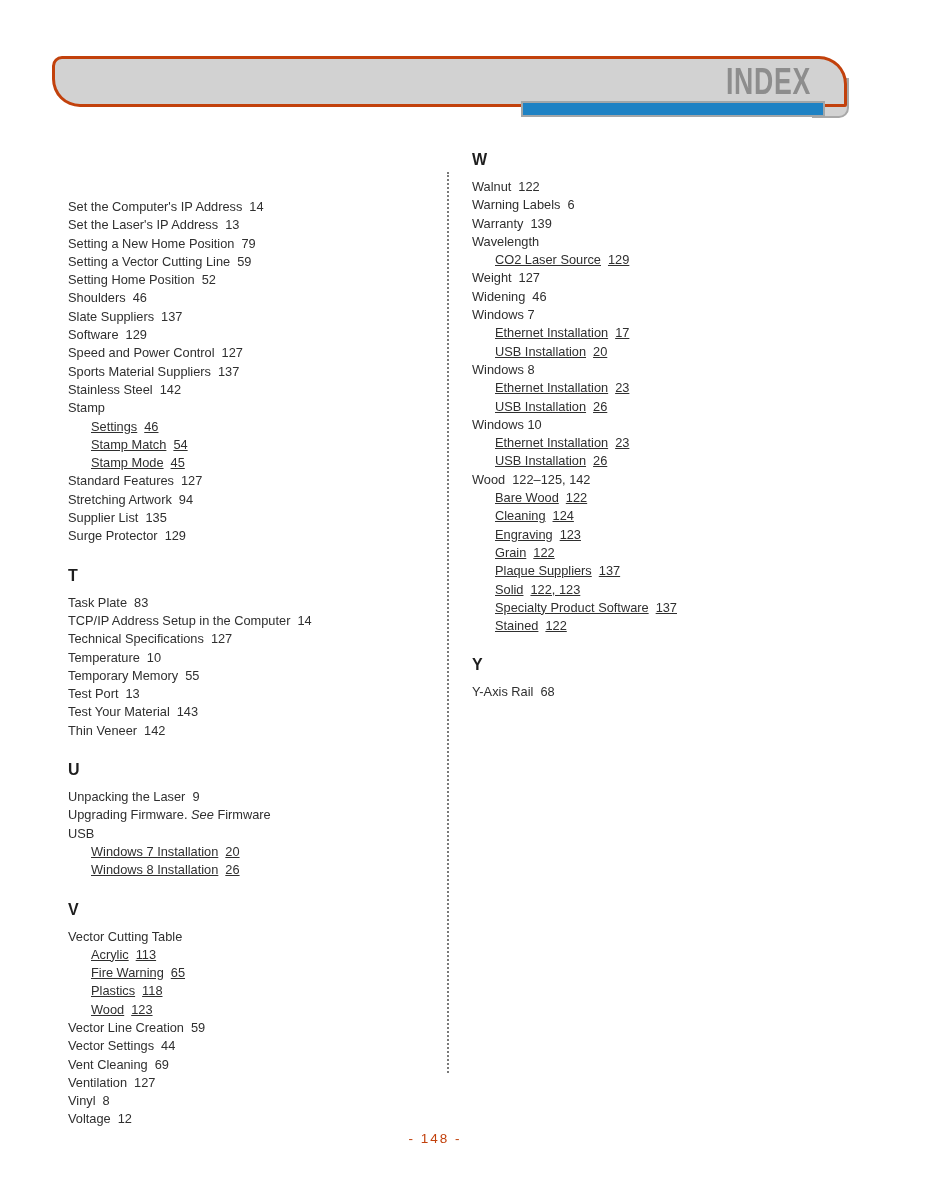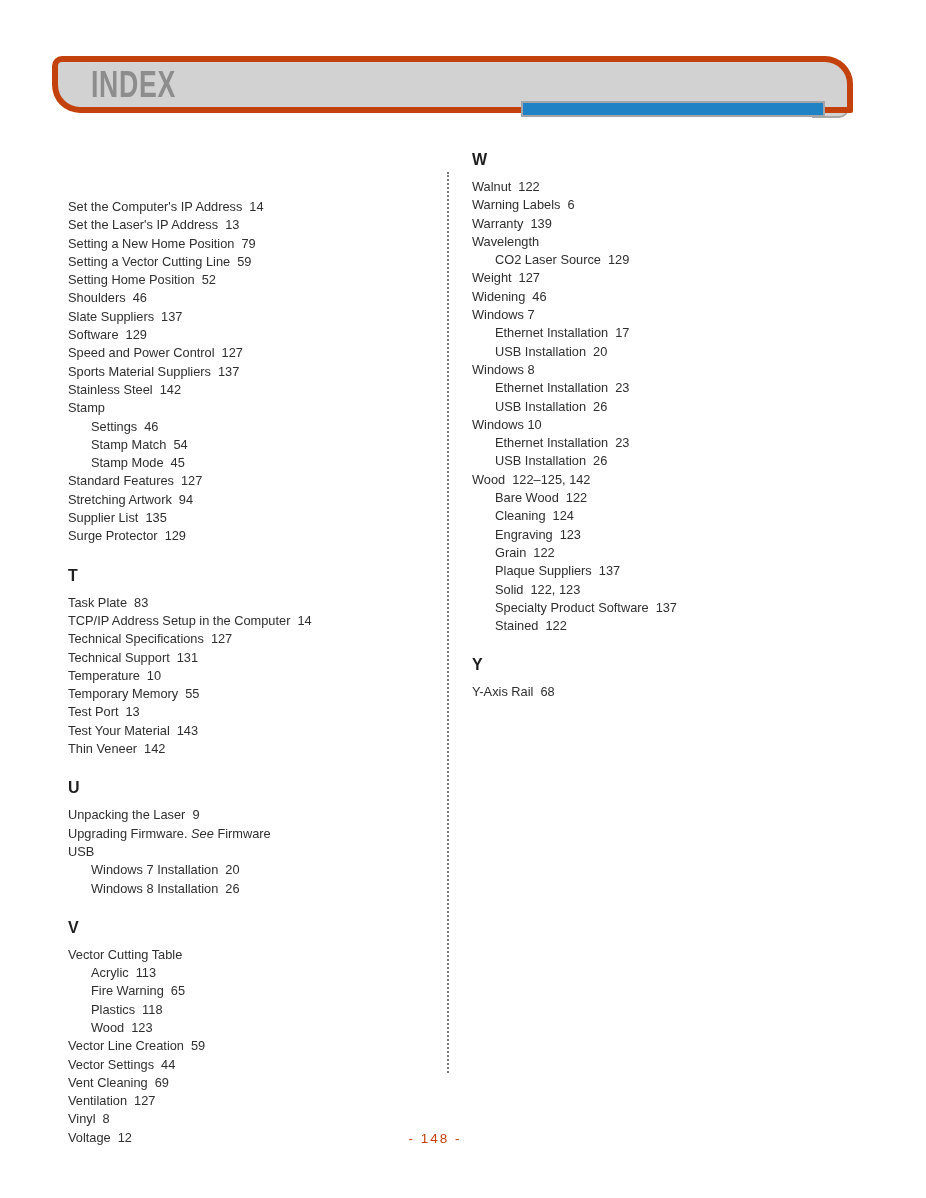--- a/index.html
+++ b/index.html
@@ -7,23 +7,23 @@
     position:relative;width:926px;height:1198px;background:#ffffff;overflow:hidden;
     font-family:"Liberation Sans","DejaVu Sans",sans-serif;color:#2f2f2f;
   }
   
   .header-tab{
     position:absolute;left:812px;top:78px;width:33px;height:36px;
     background:#d2d2d2;border:2px solid #a8a8a8;border-radius:0 0 10px 0;z-index:1;
   }
   .header-box{
     position:absolute;left:52px;top:56px;width:789px;height:45px;
-    background:#d2d2d2;border:6px solid #c2410c;
+    background:#d2d2d2;border:3px solid #c2410c;
     border-radius:10px 28px 2px 28px;
-    display:flex;align-items:center;z-index:2;
+    display:flex;align-items:center;z-index:2;justify-content:flex-end;
   }
   .header-title{
     display:inline-block;margin-left:33px;
     font-size:37px;font-weight:bold;letter-spacing:1px;color:#8d8d8d;
     transform:scaleX(0.72);transform-origin:left center;white-space:nowrap;
   }
   .header-accent{
     position:absolute;left:521px;top:101px;width:300px;height:12px;
     border:2px solid #a2a6a8;z-index:3;
   }
@@ -33,21 +33,21 @@
   .col-right{left:472px;width:380px;}
   .divider{
     position:absolute;left:447px;top:172px;height:901px;width:0;
     border-left:2px dotted #7a7a7a;
   }
   .section + .section{margin-top:20px;}
   .letter{
     font-size:16px;font-weight:bold;line-height:20px;color:#1e1e1e;margin-bottom:8px;
   }
   .entry{font-size:12.8px;line-height:18.3px;white-space:nowrap;}
-  .entry.indent{padding-left:23px;}
+  .entry.indent{padding-left:23px;text-decoration:underline;}
   .pages{margin-left:7px;}
   
   .footer{
     position:absolute;left:0;top:1131px;width:870px;text-align:center;
     font-size:13.5px;letter-spacing:2px;color:#c2410c;
   }
 </style>
 </head>
 <body>
 
@@ -79,21 +79,20 @@
         <div class="entry"><span class="label">Standard Features</span><span class="pages">127</span></div>
         <div class="entry"><span class="label">Stretching Artwork</span><span class="pages">94</span></div>
         <div class="entry"><span class="label">Supplier List</span><span class="pages">135</span></div>
         <div class="entry"><span class="label">Surge Protector</span><span class="pages">129</span></div>
       </div>
       <div class="section">
         <div class="letter">T</div>
         <div class="entry"><span class="label">Task Plate</span><span class="pages">83</span></div>
         <div class="entry"><span class="label">TCP/IP Address Setup in the Computer</span><span class="pages">14</span></div>
         <div class="entry"><span class="label">Technical Specifications</span><span class="pages">127</span></div>
-        <div class="entry"><span class="label">Technical Support</span><span class="pages">131</span></div>
         <div class="entry"><span class="label">Temperature</span><span class="pages">10</span></div>
         <div class="entry"><span class="label">Temporary Memory</span><span class="pages">55</span></div>
         <div class="entry"><span class="label">Test Port</span><span class="pages">13</span></div>
         <div class="entry"><span class="label">Test Your Material</span><span class="pages">143</span></div>
         <div class="entry"><span class="label">Thin Veneer</span><span class="pages">142</span></div>
       </div>
       <div class="section">
         <div class="letter">U</div>
         <div class="entry"><span class="label">Unpacking the Laser</span><span class="pages">9</span></div>
         <div class="entry"><span class="label">Upgrading Firmware. <i>See</i> Firmware</span></div>

